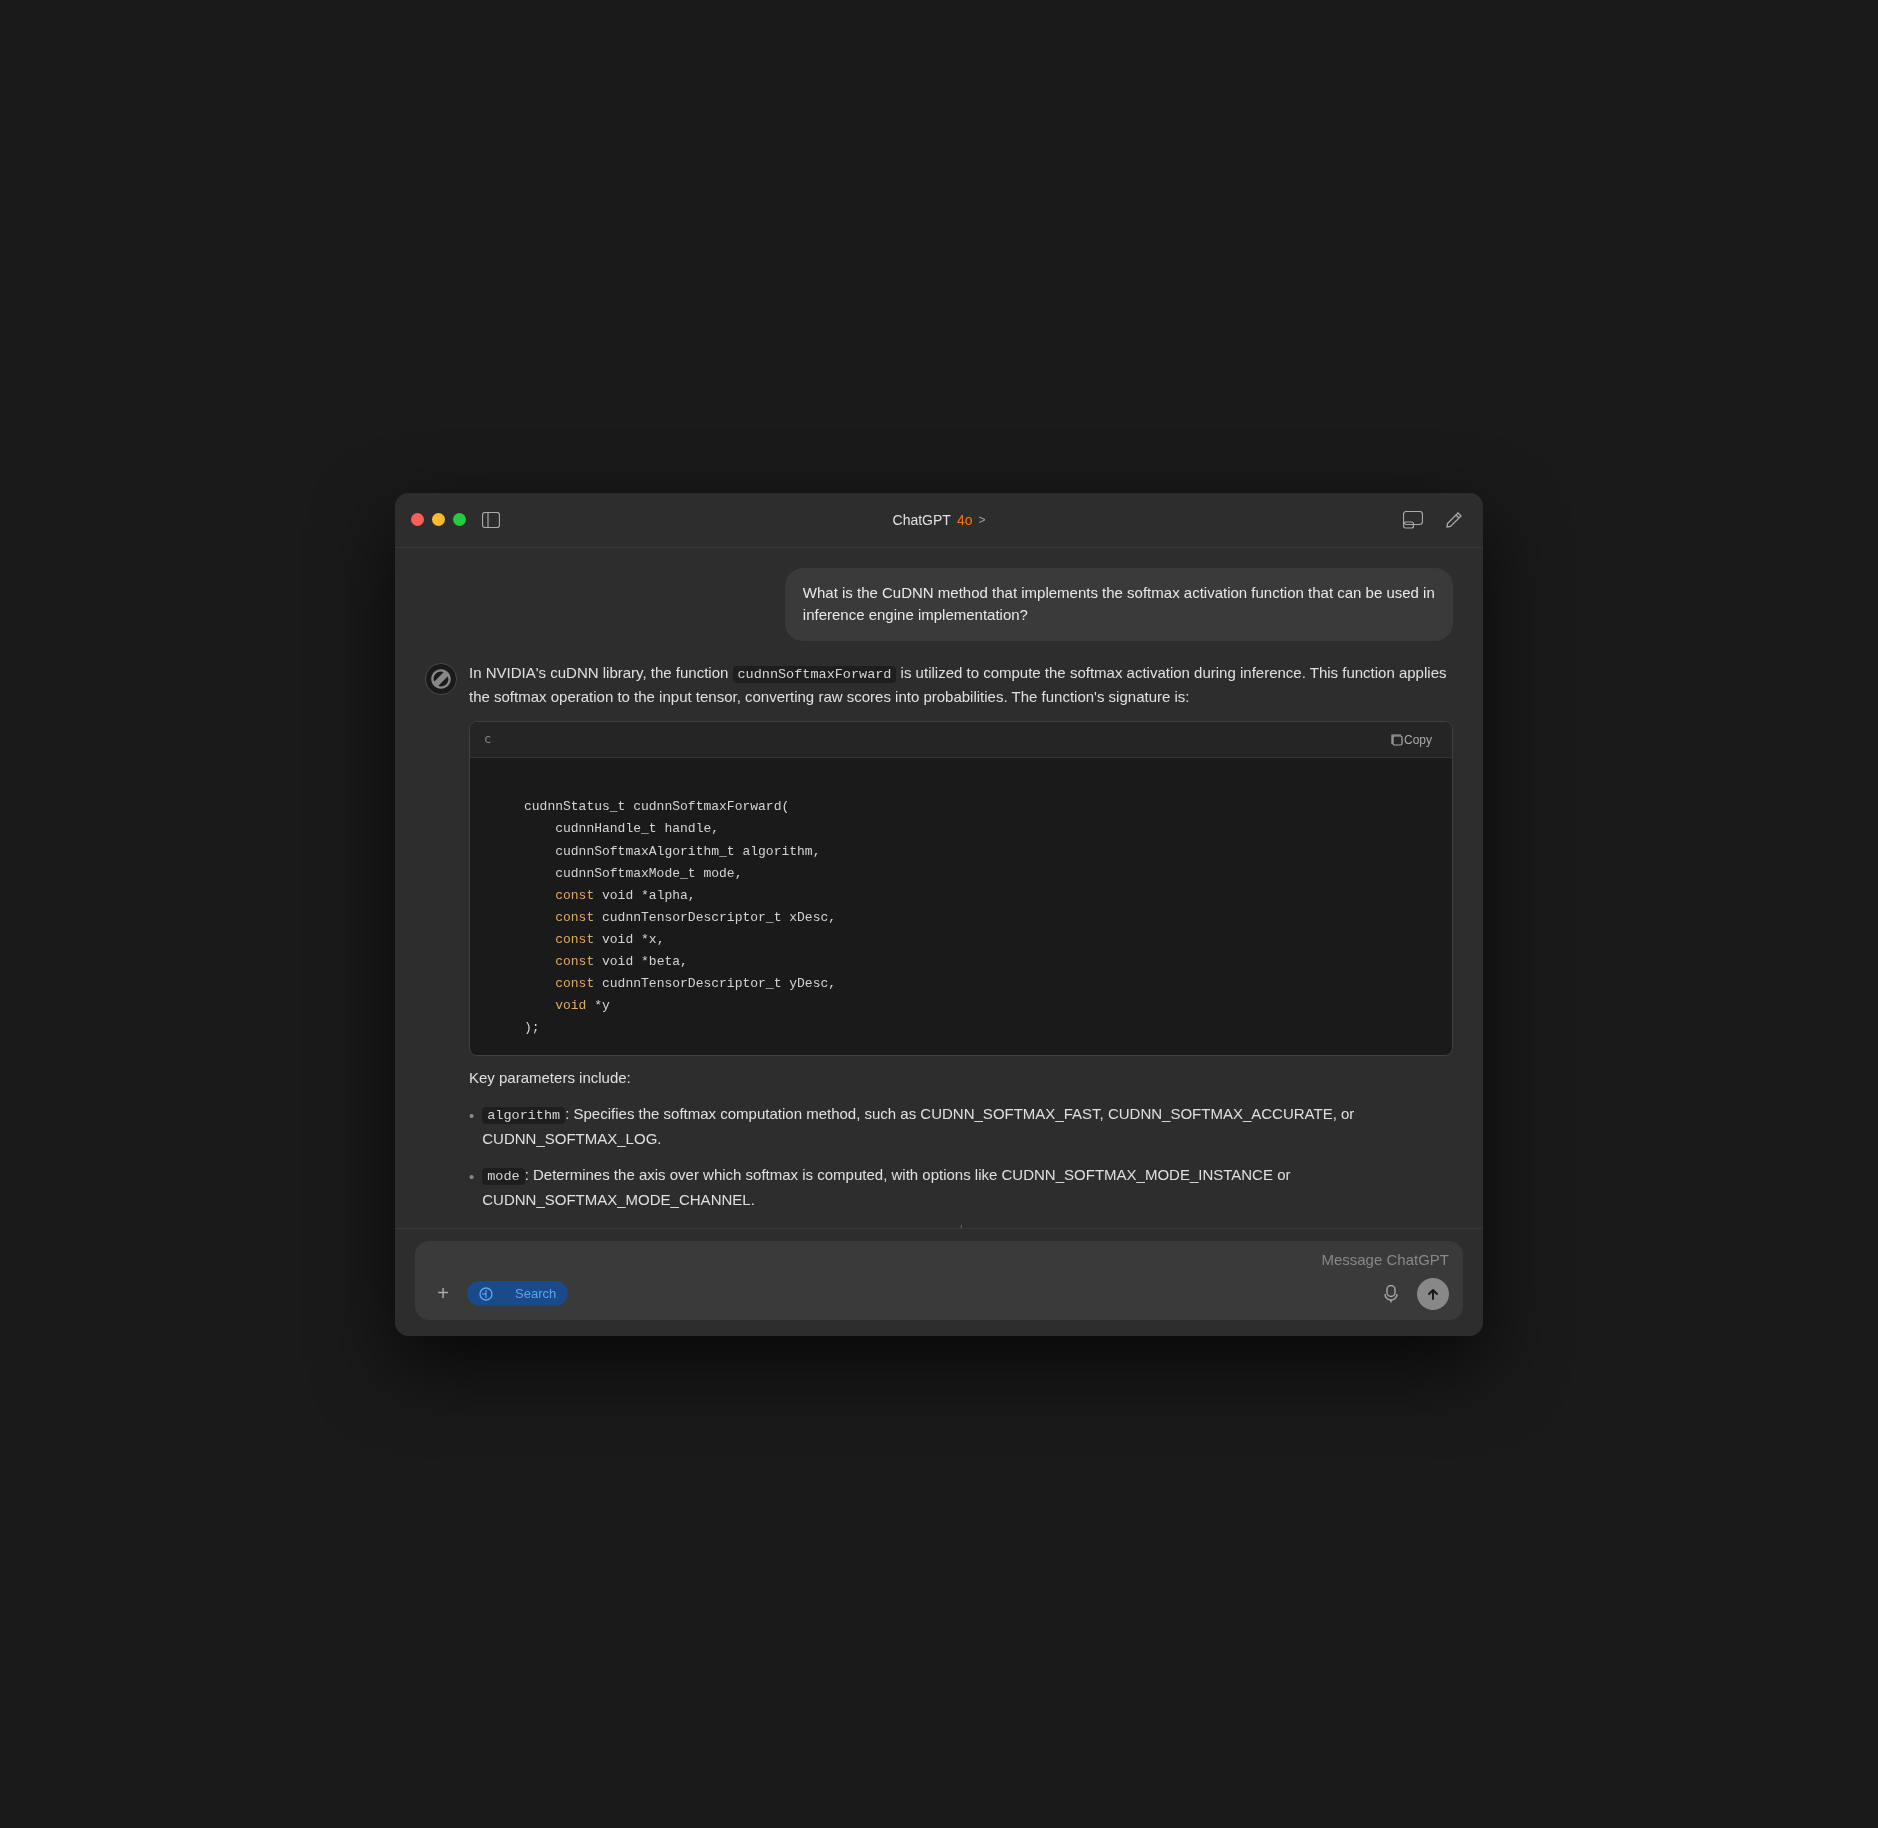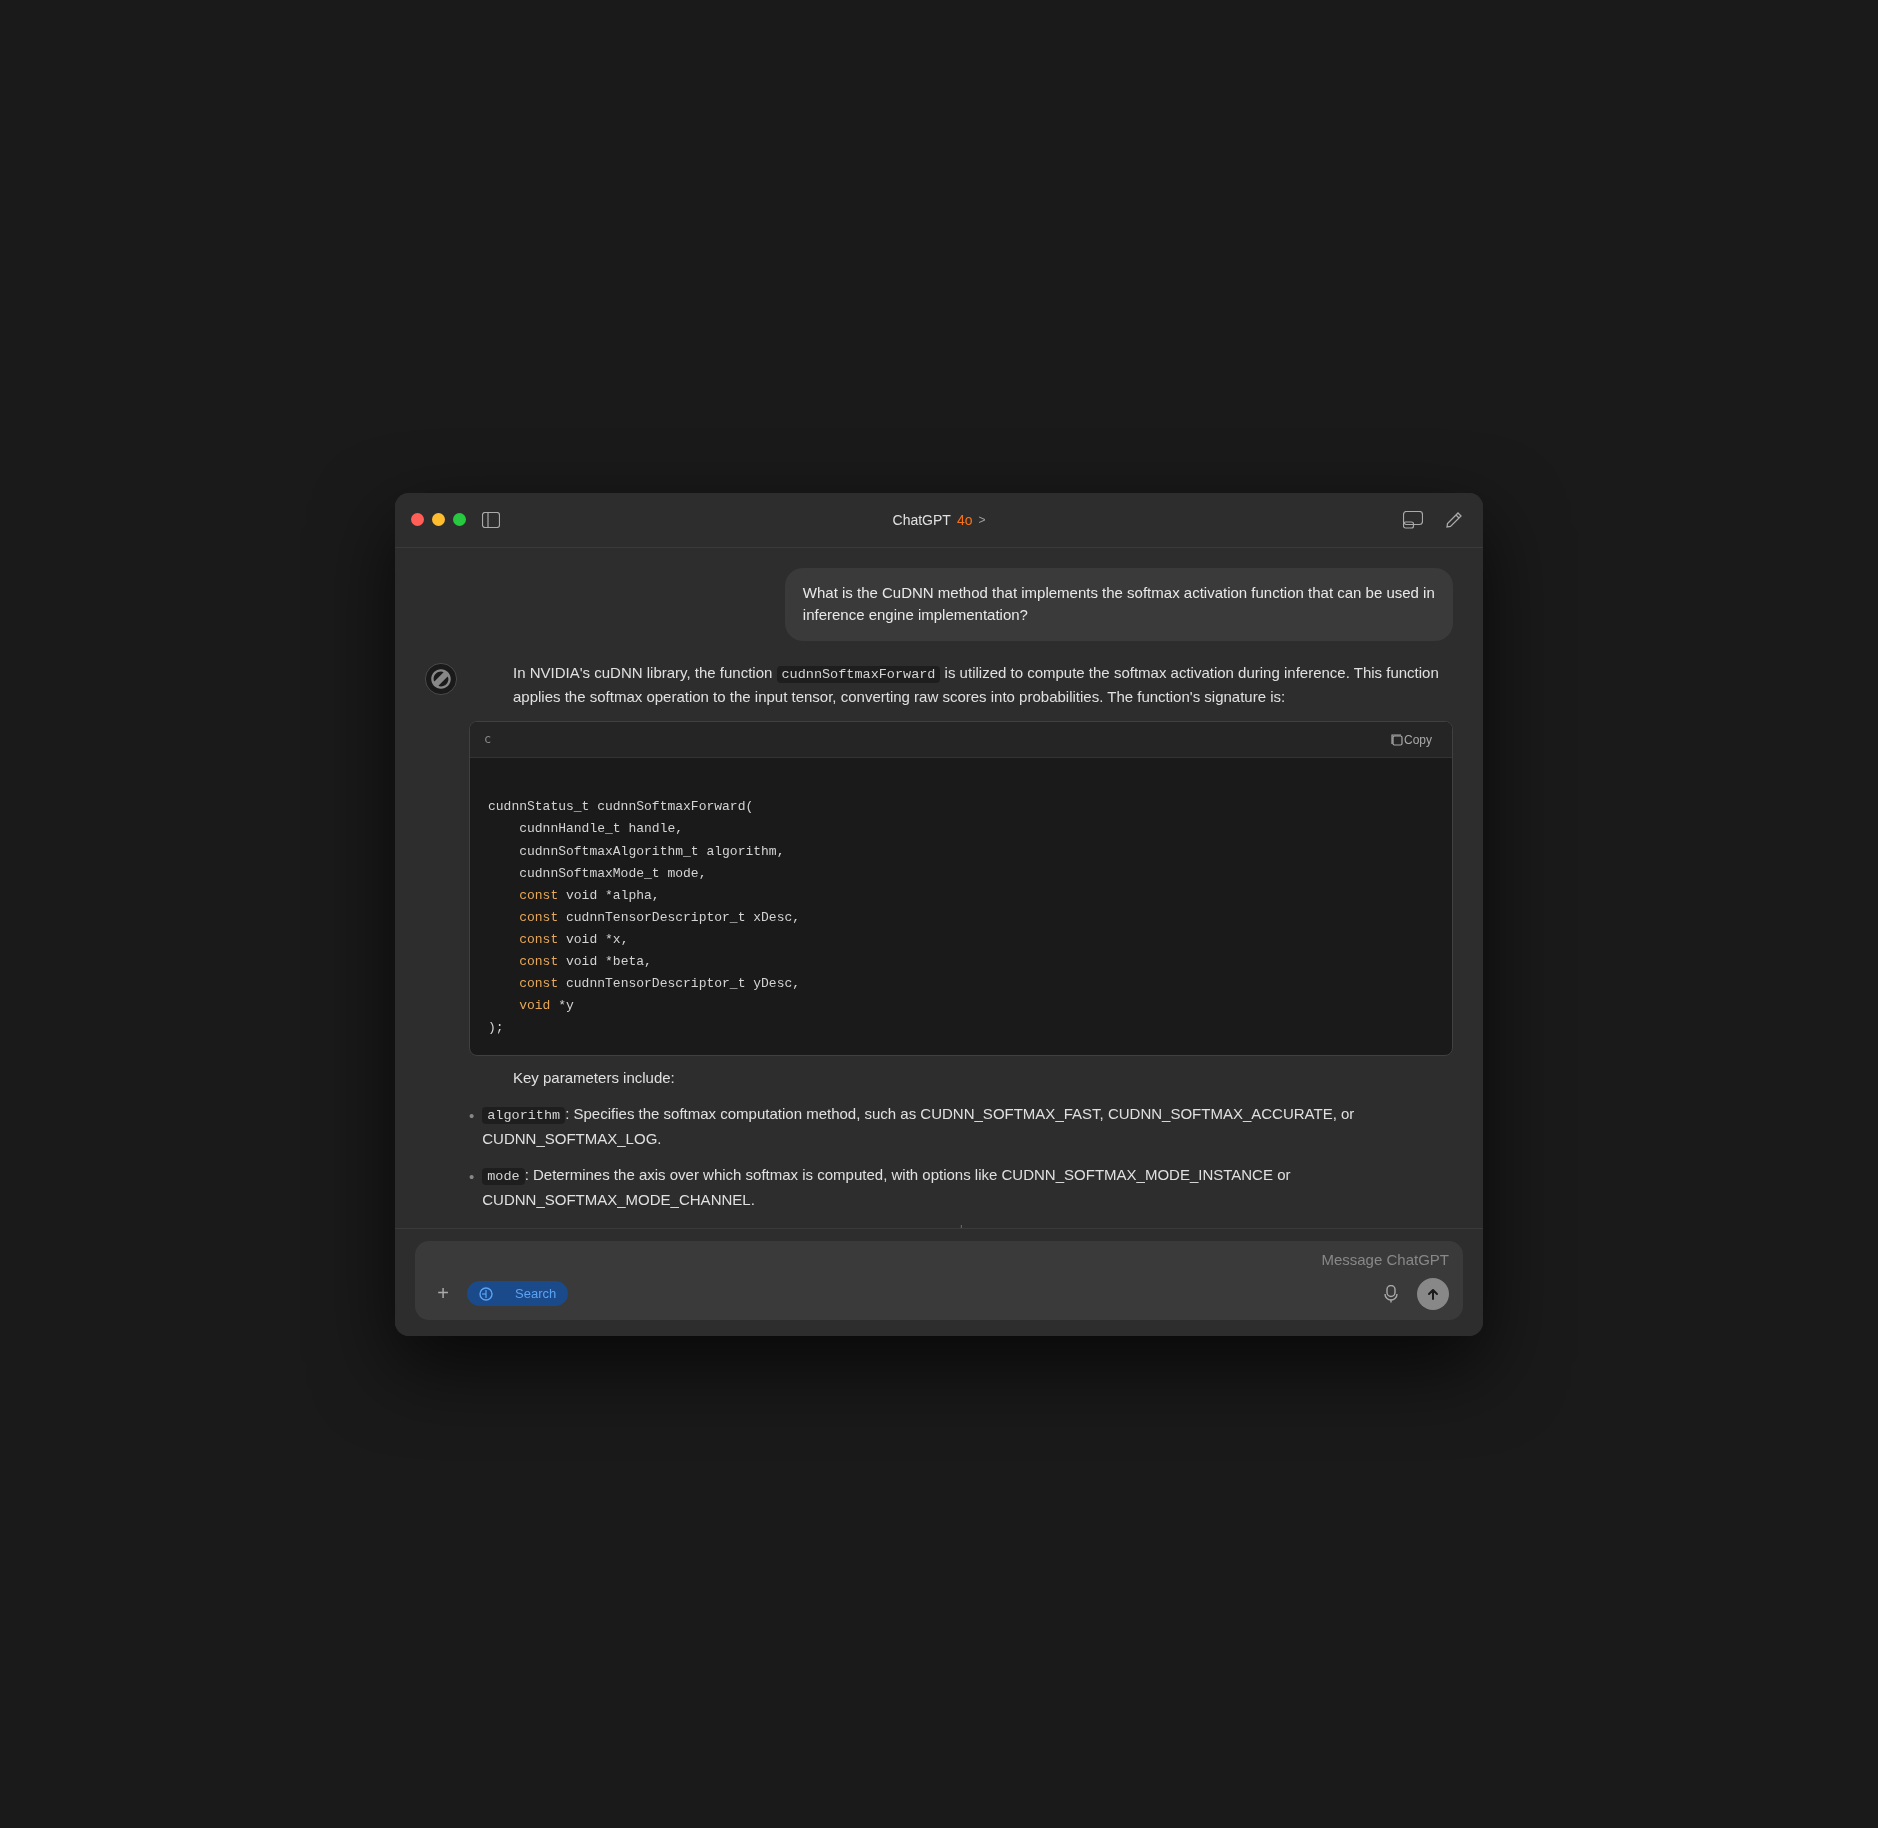--- a/index.html
+++ b/index.html
@@ -135,21 +135,20 @@
 
     .assistant-content {
       color: #e0e0e0;
       font-size: 15px;
       line-height: 1.6;
       flex: 1;
     }
 
     .assistant-content p {
       margin-bottom: 12px;
-      margin-left: 44px;
     }
 
     .inline-code {
       font-family: 'SFMono-Regular', Consolas, 'Liberation Mono', Menlo, monospace;
       font-size: 13.5px;
       background: #1e1e1e;
       padding: 1px 5px;
       border-radius: 4px;
       color: #d4d4d4;
     }
@@ -190,20 +189,21 @@
     }
 
     .code-block {
       padding: 16px 18px;
       font-family: 'SFMono-Regular', Consolas, 'Liberation Mono', Menlo, monospace;
       font-size: 13px;
       line-height: 1.7;
       color: #d4d4d4;
       white-space: pre;
       overflow-x: auto;
+      margin-left: 36px;
     }
 
     .code-keyword { color: #e8a857; }
     .code-default { color: #d4d4d4; }
 
     .params-header {
       margin: 8px 0 10px 0;
       color: #e0e0e0;
     }
 

